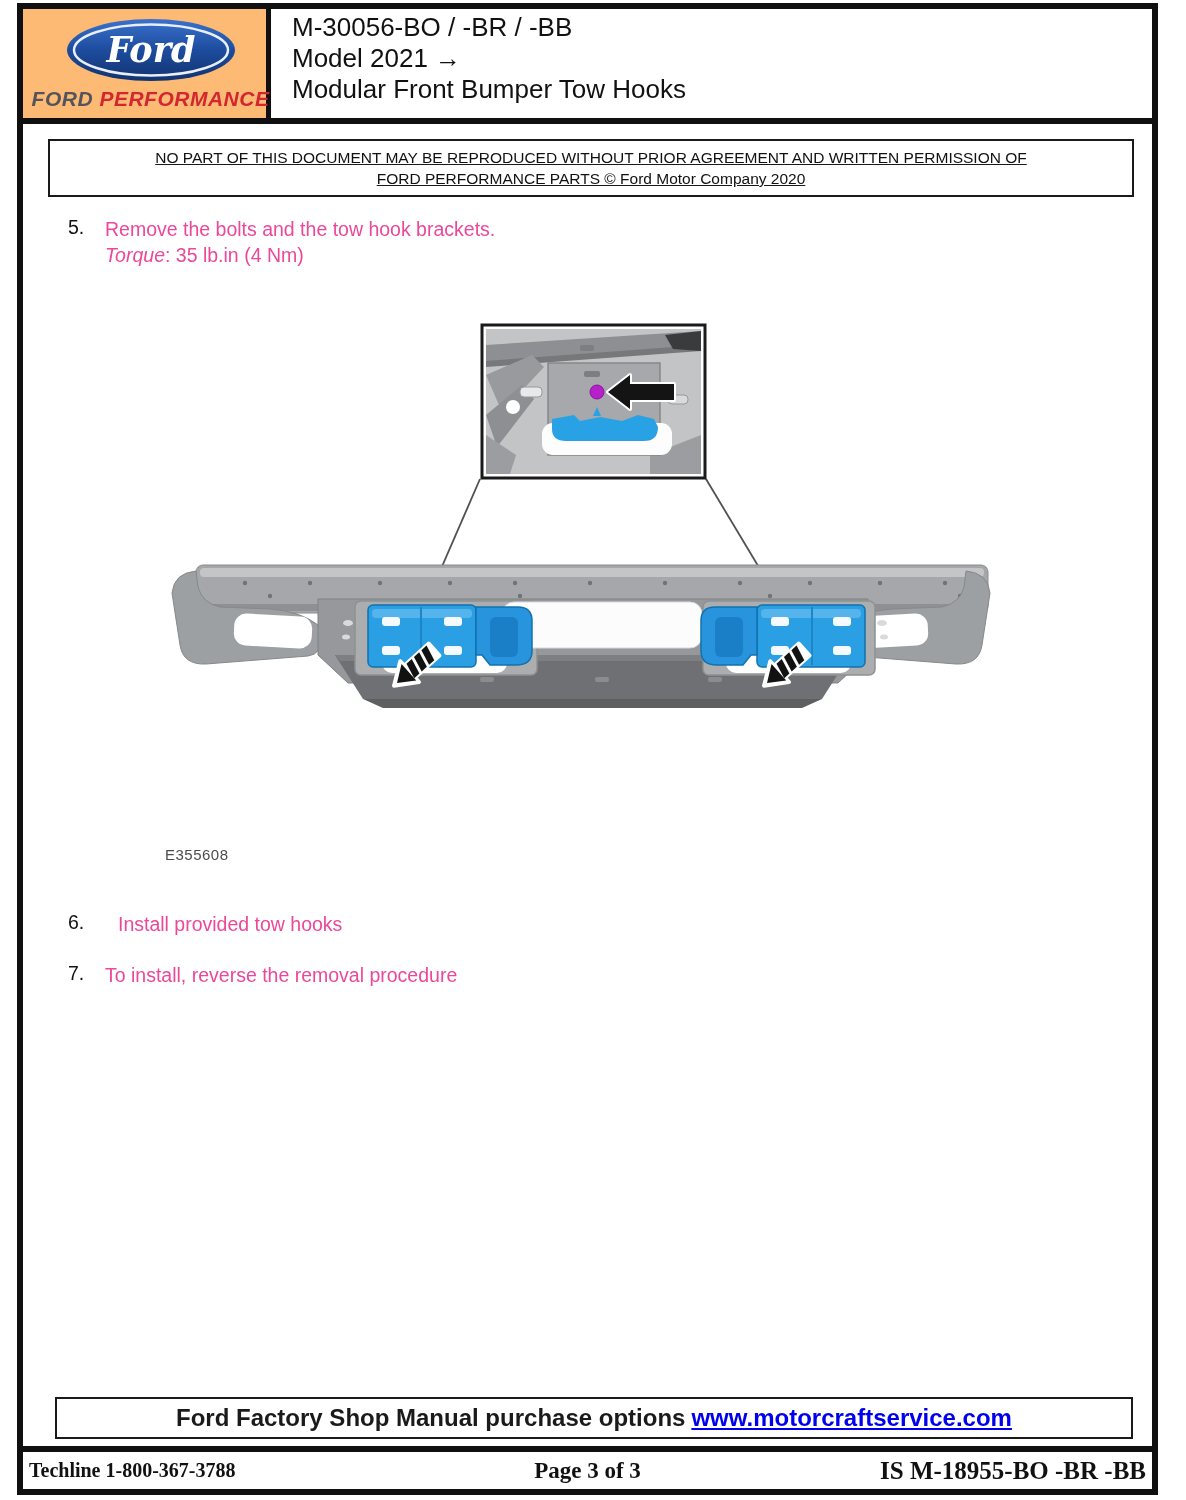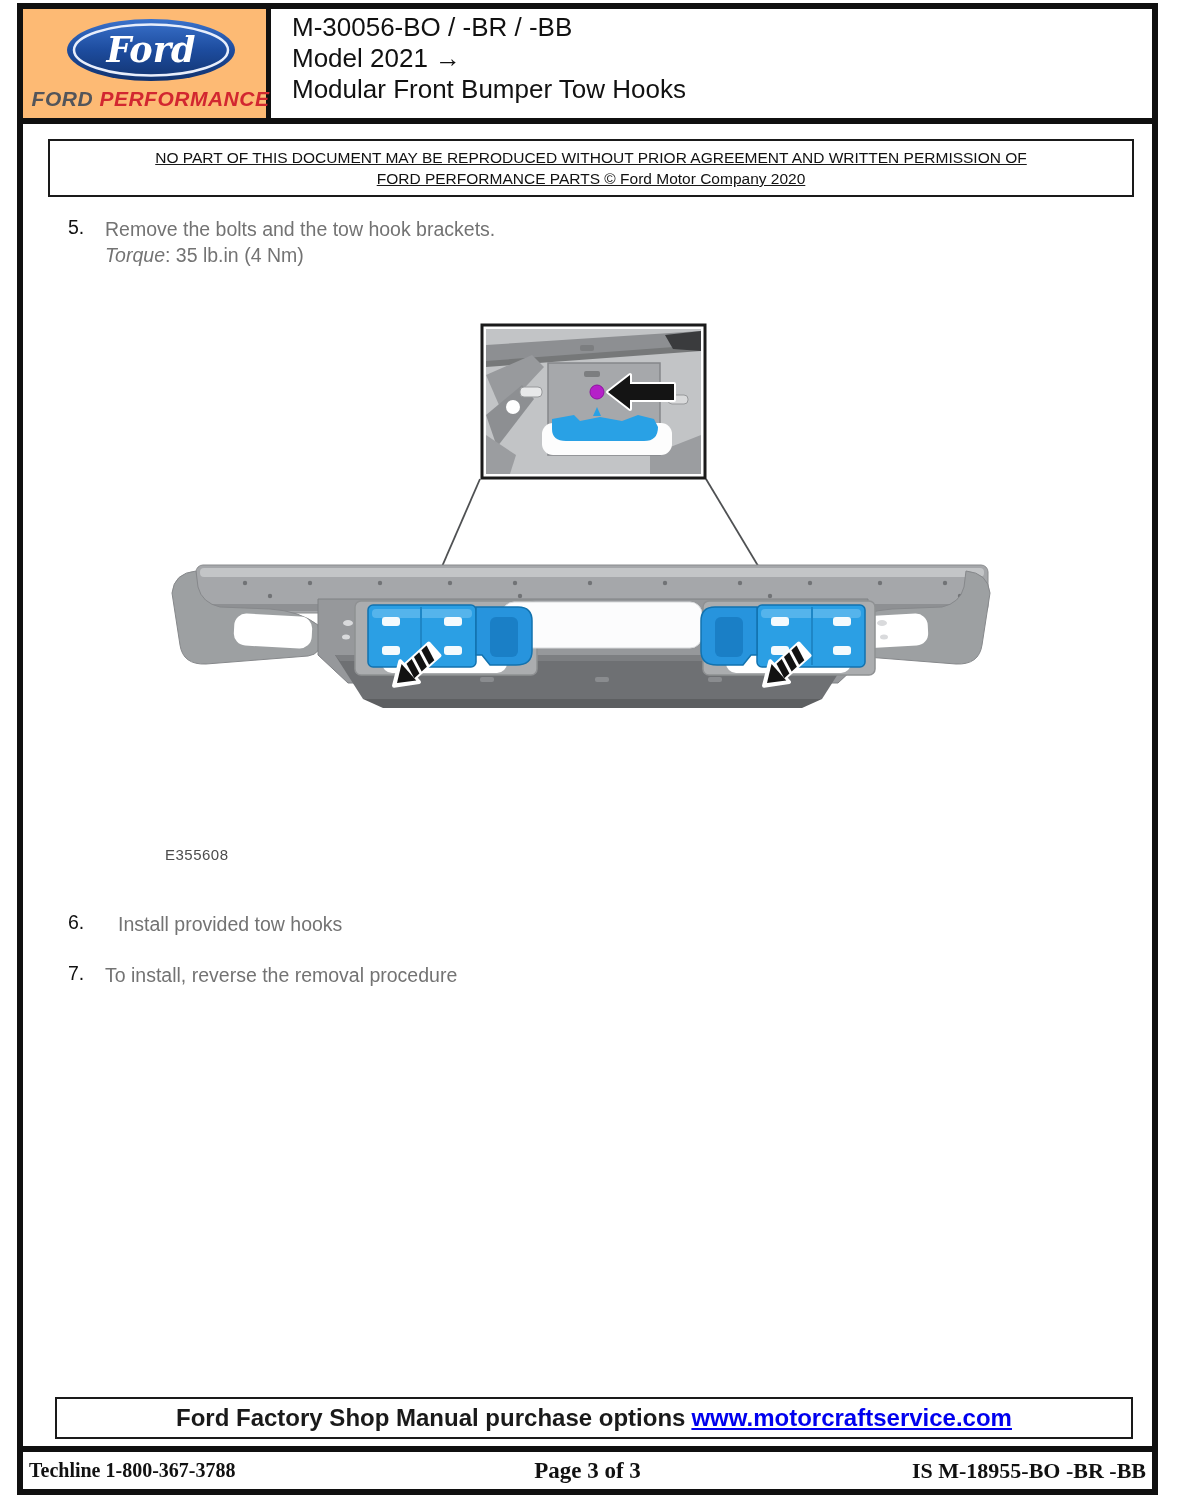--- a/index.html
+++ b/index.html
@@ -18,32 +18,32 @@
   .brand-ford{color:#53555a;font-style:italic;font-weight:600;}
   .brand-perf{color:#d22730;font-style:italic;font-weight:800;}
   .title-cell{left:292px;top:12px;width:840px;}
   .title-line{font-size:26px;line-height:31px;color:#111;}
   
   .notice-box{left:48px;top:139px;width:1086px;height:58px;border:2px solid #1a1a1a;box-sizing:border-box;
     display:flex;flex-direction:column;align-items:center;justify-content:center;text-decoration:underline;}
   .notice-line{font-size:15.5px;line-height:21px;text-align:center;color:#111;}
   
   .step-num{font-size:19.5px;color:#111;}
-  .step-text{font-size:19.5px;color:#737373;line-height:26px;}
+  .step-text{font-size:19.5px;color:#ec4899;line-height:26px;}
   .italic{font-style:italic;}
   .figure-label{font-size:15px;color:#4c4c4c;letter-spacing:.5px;}
   
   .manual-box{left:55px;top:1397px;width:1078px;height:42px;border:2px solid #1a1a1a;box-sizing:border-box;
     display:flex;align-items:center;justify-content:center;font-weight:bold;font-size:24px;}
   .manual-box a{color:#0000ee;text-decoration:underline;margin-left:6px;}
   .footer-band{left:23px;top:1452px;width:1129px;height:37px;display:flex;align-items:center;
     font-family:"Liberation Serif",serif;font-weight:bold;color:#111;}
   .fb-left{flex:1;text-align:left;font-size:20px;padding-left:6px;}
   .fb-center{flex:1;text-align:center;font-size:23px;}
-  .fb-right{flex:1;text-align:right;font-size:22px;padding-right:6px;}
+  .fb-right{flex:1;text-align:right;font-size:25px;padding-right:6px;}
 </style>
 </head>
 <body>
 
 <div class="page">
 
   <div class="abs frame-outer"></div>
   <div class="abs hline" style="left:17px;top:118px;width:1141px;height:6px;"></div>
   <div class="abs hline" style="left:17px;top:1446px;width:1141px;height:6px;"></div>
 

